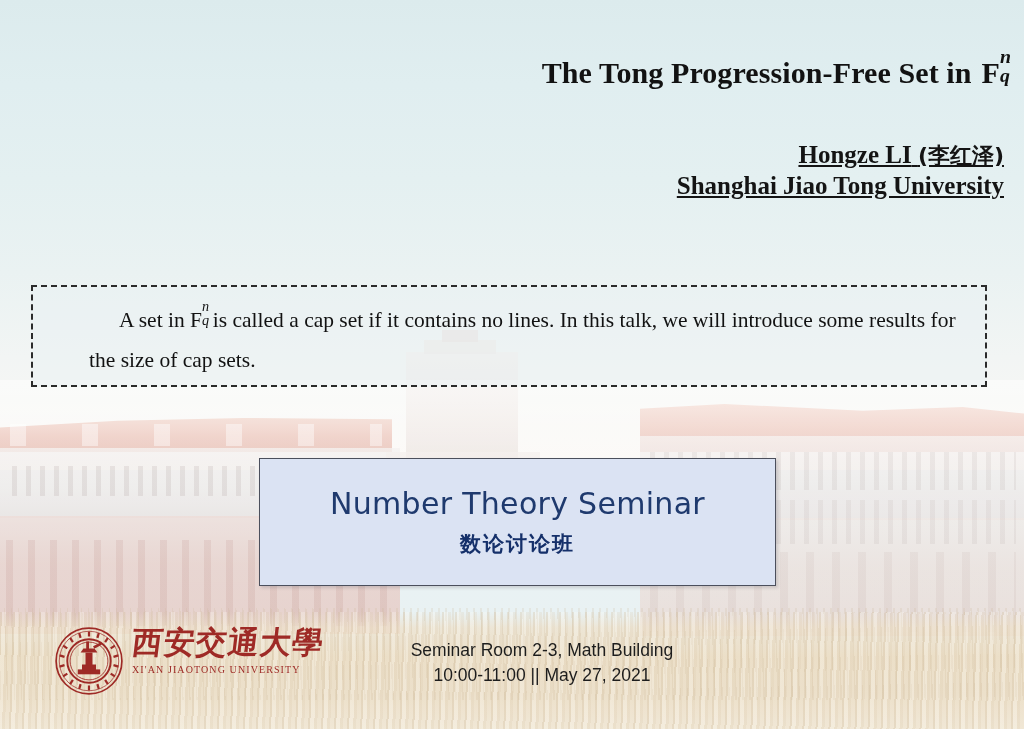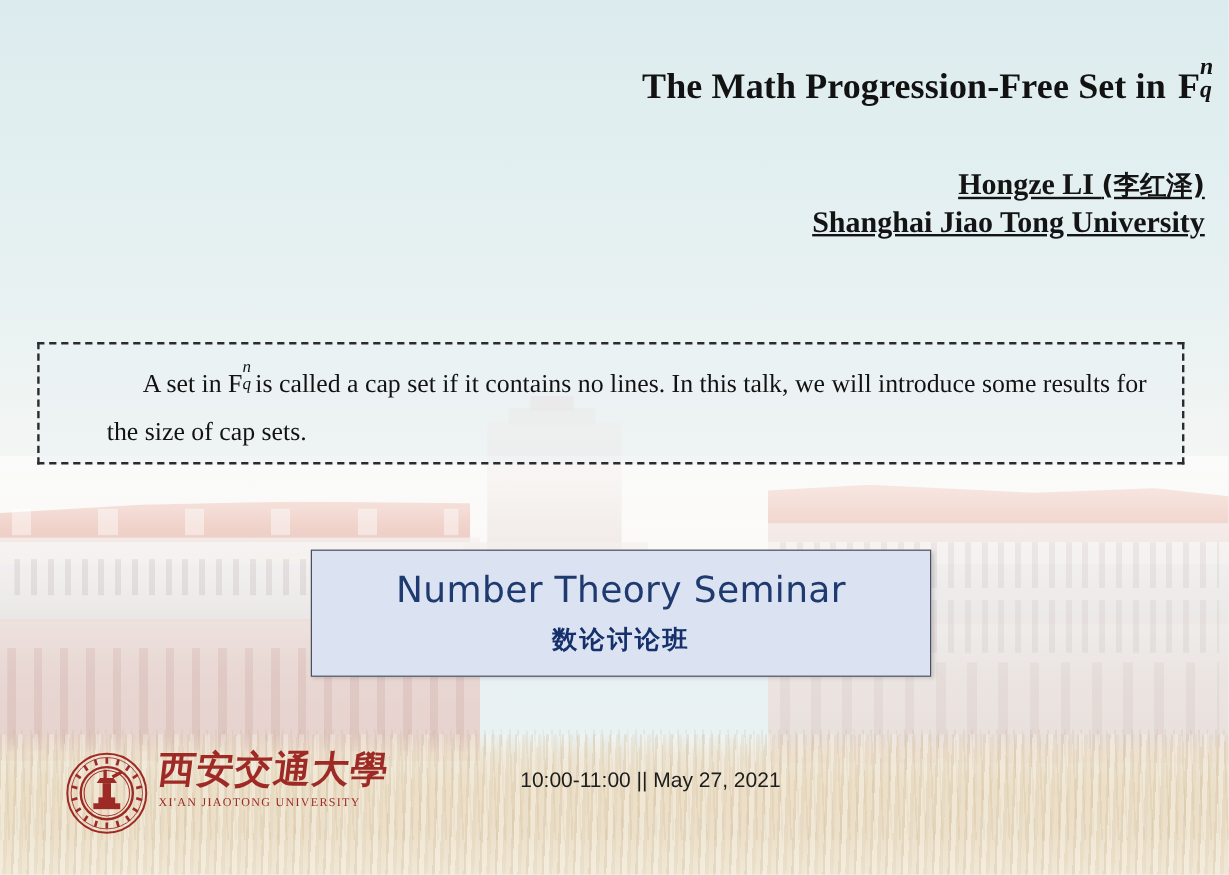--- a/index.html
+++ b/index.html
@@ -231,21 +231,21 @@
     color:#121212;
     text-indent:30px;
     margin-left:34px;
   }
   .abstract-text .fq { text-indent:0; }
 
   
   .seminar-box {
     position:absolute;
     left:259px; top:458px;
-    width:517px; height:106px;
+    width:517px; height:128px;
     background:#dbe3f3;
     border:1.5px solid #4b4f5c;
     box-shadow:2px 2px 3px rgba(90,90,100,.22);
     display:flex; flex-direction:column;
     align-items:center; justify-content:center;
   }
   .seminar-en {
     font-family:"DejaVu Sans", sans-serif;
     font-size:30px;
     color:#1f3a6e;
@@ -333,21 +333,21 @@
   <div class="win-stripes win-r3"></div>
 
   <div class="bg-layer bg-field"></div>
   <div class="bg-layer bg-field-blades"></div>
   <div class="bg-layer bg-field-texture"></div>
   <div class="bg-layer bg-haze"></div>
 
   <div class="content">
 
     <div class="title">
-      <span>The Math Progression-Free Set in</span><span class="fq mathfq">
+      <span>The Tong Progression-Free Set in</span><span class="fq mathfq">
            <span class="base">F</span><span class="sup">n</span><span class="sub">q</span>
          </span>
     </div>
 
     <div class="speaker">
       <div class="speaker-name">
         <span>Hongze LI</span>
         <span class="cn">(李红泽)</span>
       </div>
       <div class="speaker-affil">Shanghai Jiao Tong University</div>
@@ -362,20 +362,21 @@
         &nbsp;<span>is called a cap set if it contains no lines. In this talk, we will introduce some results for the size of cap sets.</span>
       </div>
     </div>
 
     <div class="seminar-box">
       <div class="seminar-en">Number Theory Seminar</div>
       <div class="seminar-cn">数论讨论班</div>
     </div>
 
     <div class="venue">
+      <div class="venue-line">Seminar Room 2-3, Math Building</div>
       <div class="venue-line">10:00-11:00 || May 27, 2021</div>
     </div>
 
     <div class="logo">
 
       <div class="logo-seal">
         <svg viewBox="0 0 100 100" width="70" height="70" aria-hidden="true">
 
           <circle cx="50" cy="50" r="47" fill="none" stroke="#9e2a26" stroke-width="2.4"></circle>
           <circle cx="50" cy="50" r="42.5" fill="none" stroke="#9e2a26" stroke-width="1"></circle>

